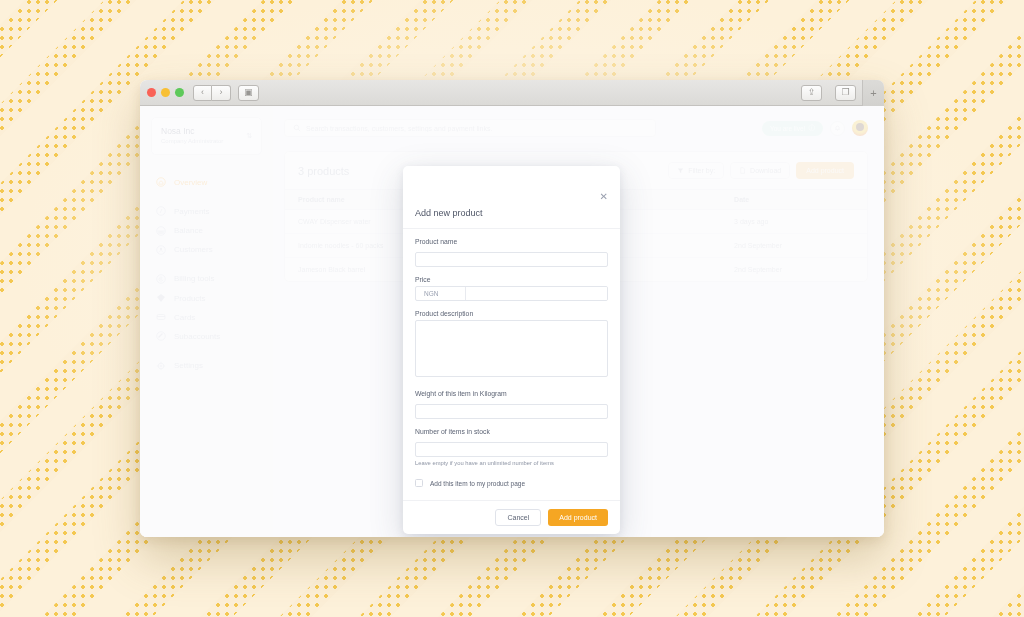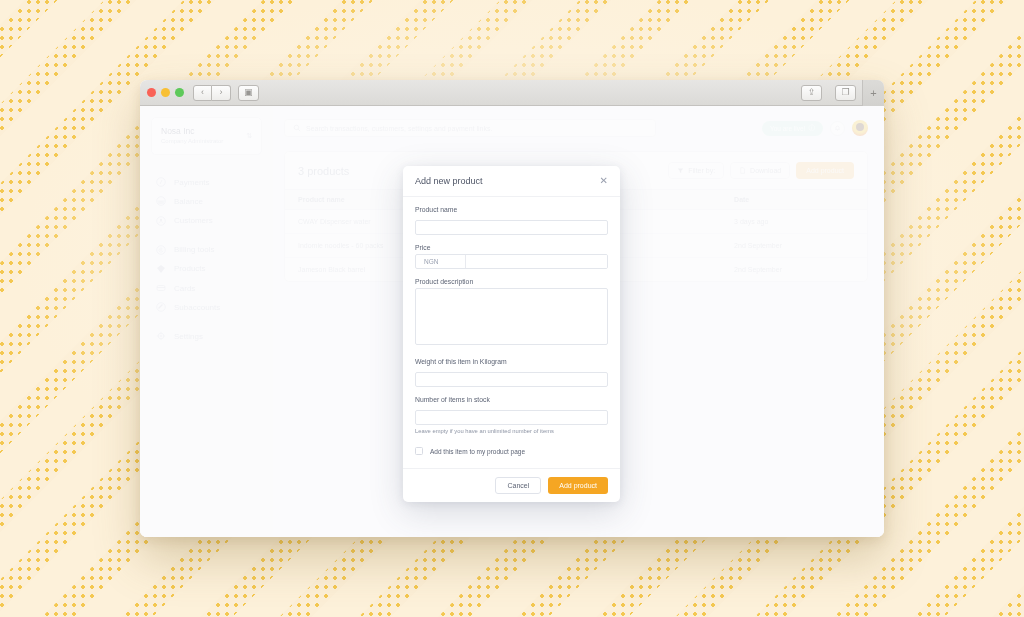--- a/index.html
+++ b/index.html
@@ -243,21 +243,21 @@
     border-radius: 5px;
     box-shadow: 0 10px 34px rgba(60,70,95,.18), 0 2px 8px rgba(60,70,95,.10);
     z-index: 60;
     overflow: hidden;
   }
   #modal-head {
     display: flex; align-items: center;
     padding: 10px 12px;
     border-bottom: 1px solid #f0f1f4;
   }
-  #modal-title { font-size: 9px; color: #4e5566; }
+  #modal-title { font-size: 9px; color: #4e5566; margin-top: 32px; }
   #modal-close {
     margin-left: auto; font-size: 10px; color: #9aa0af; line-height: 1;
   }
   #modal-body { padding: 9px 12px 10px 12px; }
   .field { margin-bottom: 9px; }
   .field:last-child { margin-bottom: 0; }
   .field-label {
     display: block;
     font-size: 6.8px; color: #5d6475;
     margin-bottom: 3px;
@@ -351,20 +351,31 @@
 
     <div id="sidebar">
       <div id="profile-card">
         <div id="profile-text">
           <div id="company-name">Nosa Inc</div>
           <div id="company-role">Company Administrator</div>
         </div>
         <div id="profile-caret">⇅</div>
       </div>
 
+      <div class="nav-group">
+        <div class="nav-item active">
+          <span class="nav-ico">
+            <svg viewBox="0 0 20 20">
+                <circle cx="10" cy="10" r="8.5" fill="none" stroke="#f7b24a" stroke-width="1.6"></circle>
+                <path d="M6 11l4-3.4 4 3.4v3.3H6z" fill="none" stroke="#f7b24a" stroke-width="1.4"></path>
+              </svg>
+          </span>
+          <span>Overview</span>
+        </div>
+      </div>
 
       <div class="nav-group">
         <div class="nav-item">
           <span class="nav-ico">
             <svg viewBox="0 0 20 20">
                 <circle cx="10" cy="10" r="8.5" fill="none" stroke="#cbced7" stroke-width="1.5"></circle>
                 <path d="M12 6l-4 8" stroke="#cbced7" stroke-width="1.5"></path>
               </svg>
           </span>
           <span>Payments</span>

